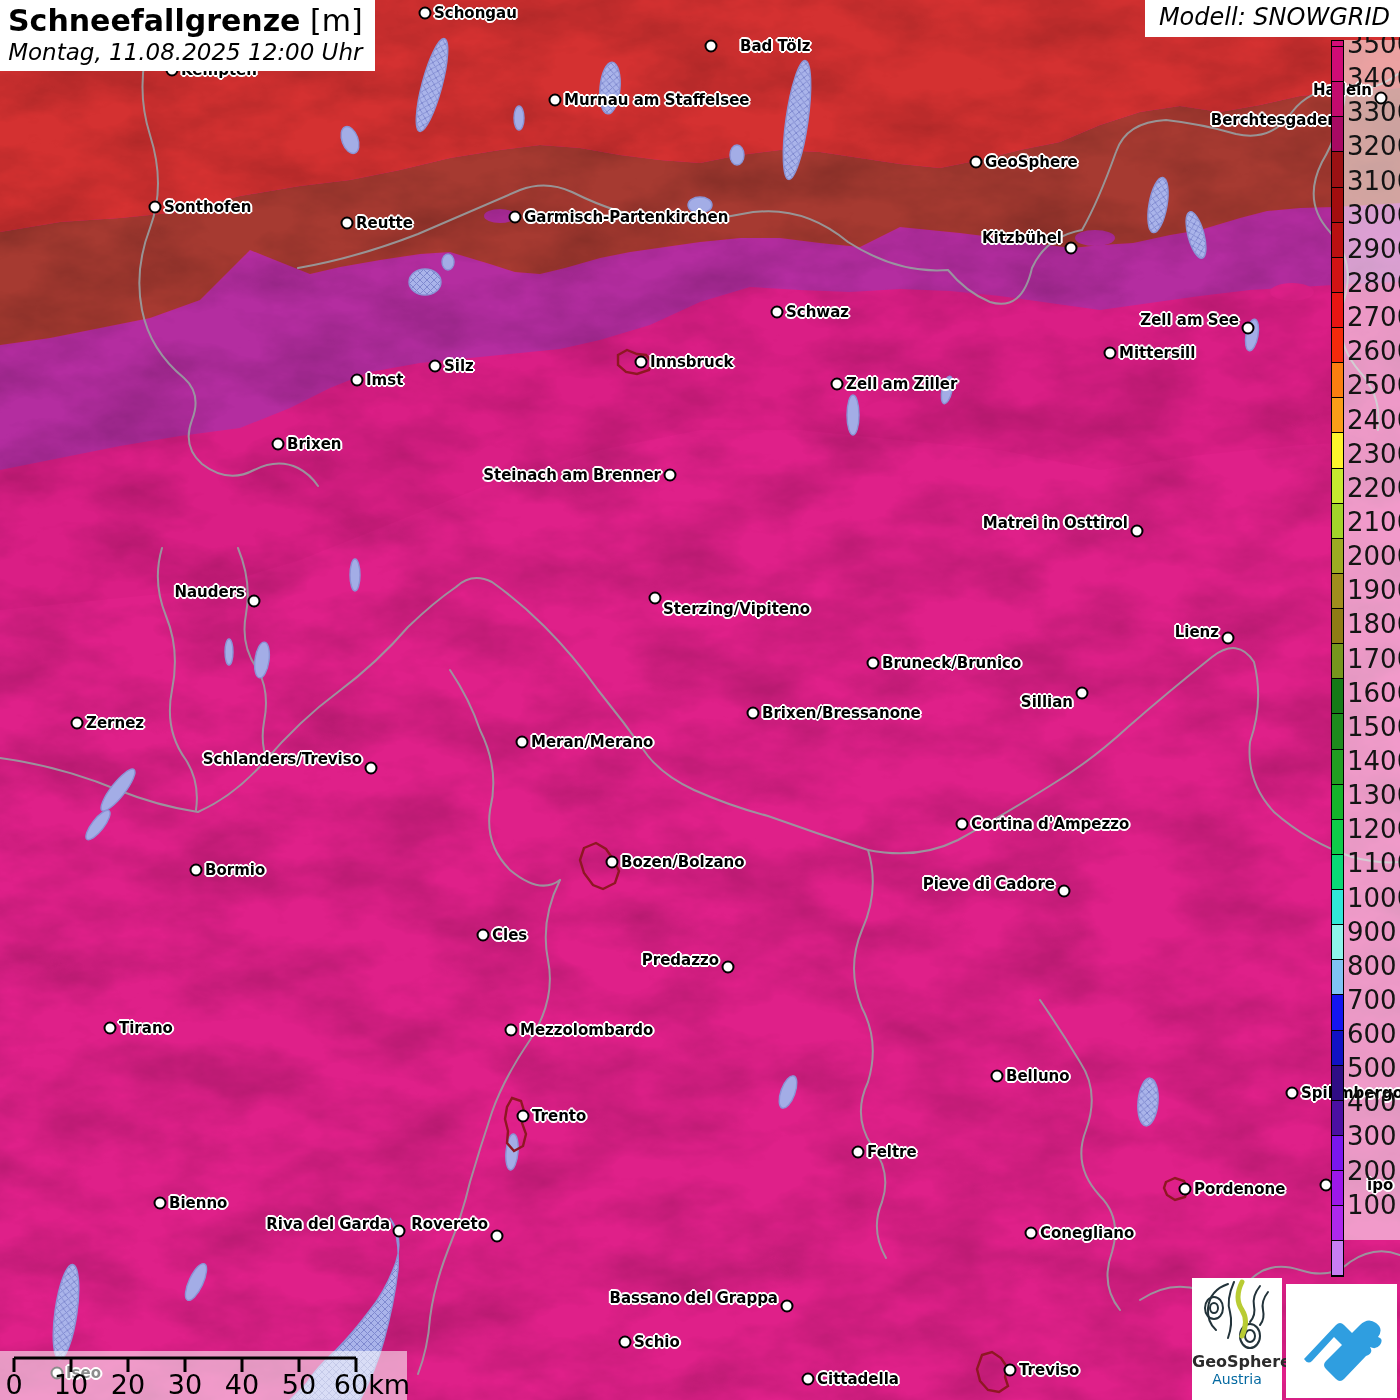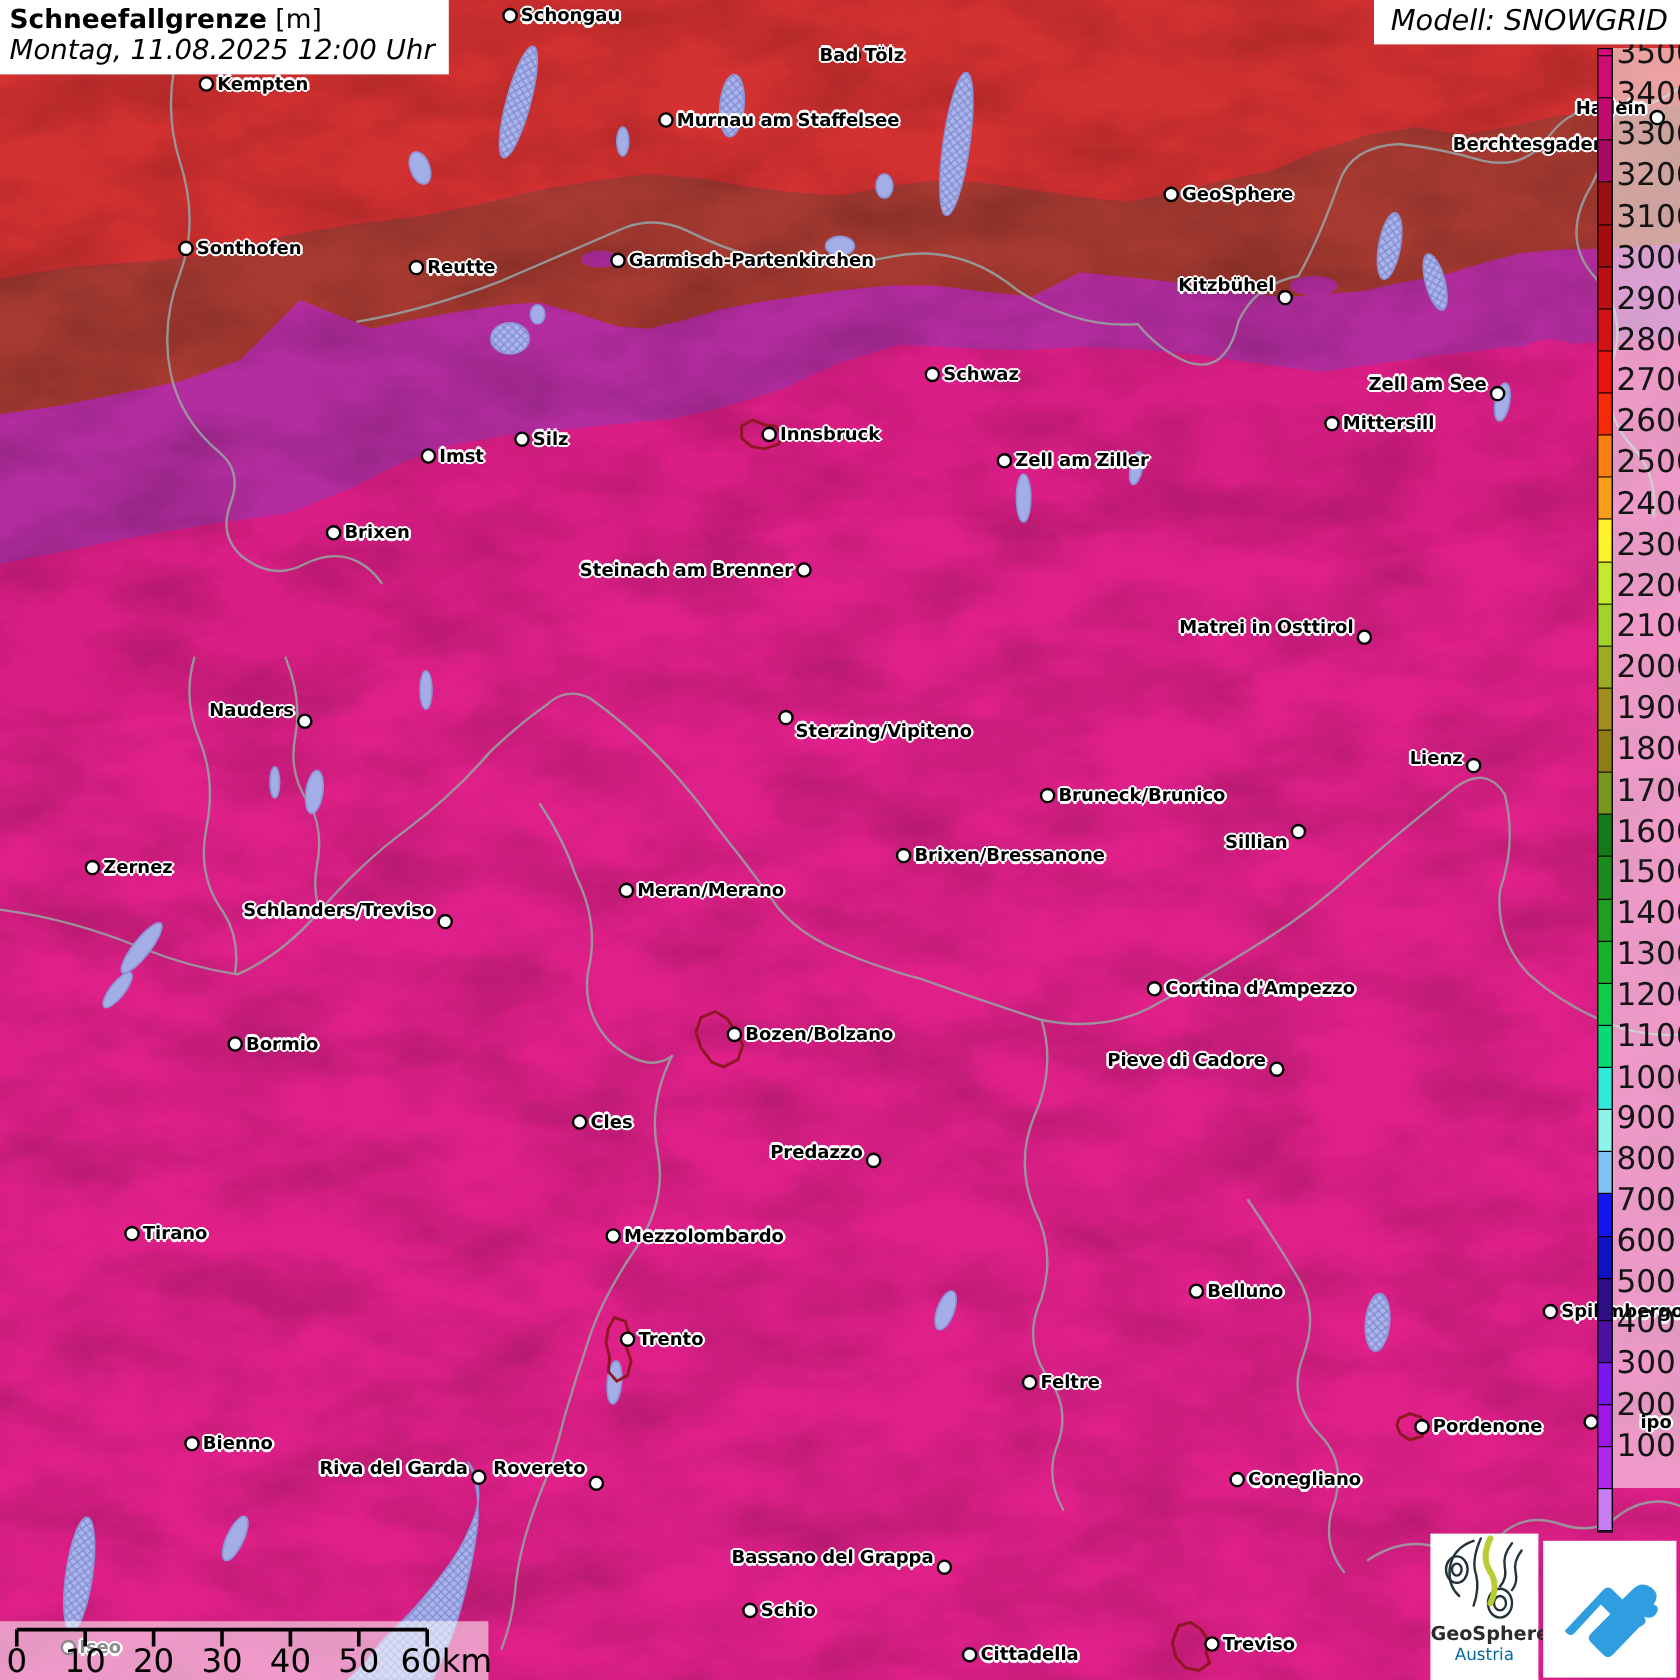--- a/index.html
+++ b/index.html
@@ -17,23 +17,23 @@
   #colorbar{position:absolute;left:0;top:0;width:1400px;height:1400px;z-index:5;pointer-events:none;}
   #cb-column{position:absolute;left:1331px;top:40px;width:11px;border:1px solid #000;background:#000;}
   .cb-seg{width:11px;border-bottom:1px solid #000;}
   .cb-label{position:absolute;left:1347px;transform:translateY(-52%);
             font-size:26px;color:#141414;letter-spacing:0;}
   #scalebar{position:absolute;left:0;top:1351px;width:407px;height:49px;
             background:rgba(255,255,255,0.55);z-index:6;}
   .sb-label{position:absolute;top:18px;transform:translateX(-50%);font-size:27px;color:#000;}
   #title-box{position:absolute;left:0;top:0;background:#fff;z-index:7;
              padding:4px 12px 6px 8px;line-height:1.15;}
-  #title-line1{font-size:22px;color:#000;}
+  #title-line1{font-size:30px;color:#000;}
   #title-name{font-weight:bold;}
-  #title-line2{font-size:23px;font-style:italic;color:#000;}
+  #title-line2{font-size:23px;font-style:italic;color:#000;text-align:center;}
   #model-box{position:absolute;right:0;top:0;background:#fff;z-index:7;
              padding:3px 10px 6px 14px;font-size:24px;font-style:italic;color:#000;}
   #geosphere-box{position:absolute;left:1192px;top:1278px;width:90px;height:122px;
                  background:#fff;z-index:6;text-align:center;}
   #geosphere-name{font-size:16px;font-weight:bold;color:#2b2b2b;margin-top:-2px;}
   #geosphere-country{font-size:14px;color:#0369a1;}
   #partner-box{position:absolute;left:1286px;top:1284px;width:111px;height:114px;
                background:#fff;z-index:6;display:flex;align-items:center;justify-content:center;}
 </style>
 </head>
@@ -119,21 +119,21 @@
       <path d="M1166,1182 l9,-4 9,3 4,8 -3,8 -10,3 -8,-5 -3,-7 z"></path>
     </g>
   </svg>
 
   <div id="label-strip"></div>
 
   <div id="cities">
       <div class="city-dot" style="left: 425px; top: 13px;"></div>
       <div class="city-label" style="left: 434px; top: 13px; transform: translateY(-52%);">Schongau</div>
       <div class="city-dot" style="left: 711px; top: 46px;"></div>
-      <div class="city-label" style="left: 683px; top: 46px; transform: translateY(-52%);">Bad Tölz</div>
+      <div class="city-label" style="left: 740px; top: 46px; transform: translateY(-52%);">Bad Tölz</div>
       <div class="city-dot" style="left: 172px; top: 70px;"></div>
       <div class="city-label" style="left: 181px; top: 70px; transform: translateY(-52%);">Kempten</div>
       <div class="city-dot" style="left: 555px; top: 100px;"></div>
       <div class="city-label" style="left: 564px; top: 100px; transform: translateY(-52%);">Murnau am Staffelsee</div>
       <div class="city-dot" style="left: 1381px; top: 98px;"></div>
       <div class="city-label" style="right: 28px; top: 90px; transform: translateY(-52%);">Hallein</div>
       <div class="city-label" style="right: 62px; top: 120px; transform: translateY(-52%);">Berchtesgaden</div>
       <div class="city-dot" style="left: 976px; top: 162px;"></div>
       <div class="city-label" style="left: 985px; top: 162px; transform: translateY(-52%);">GeoSphere</div>
       <div class="city-dot" style="left: 155px; top: 207px;"></div>

